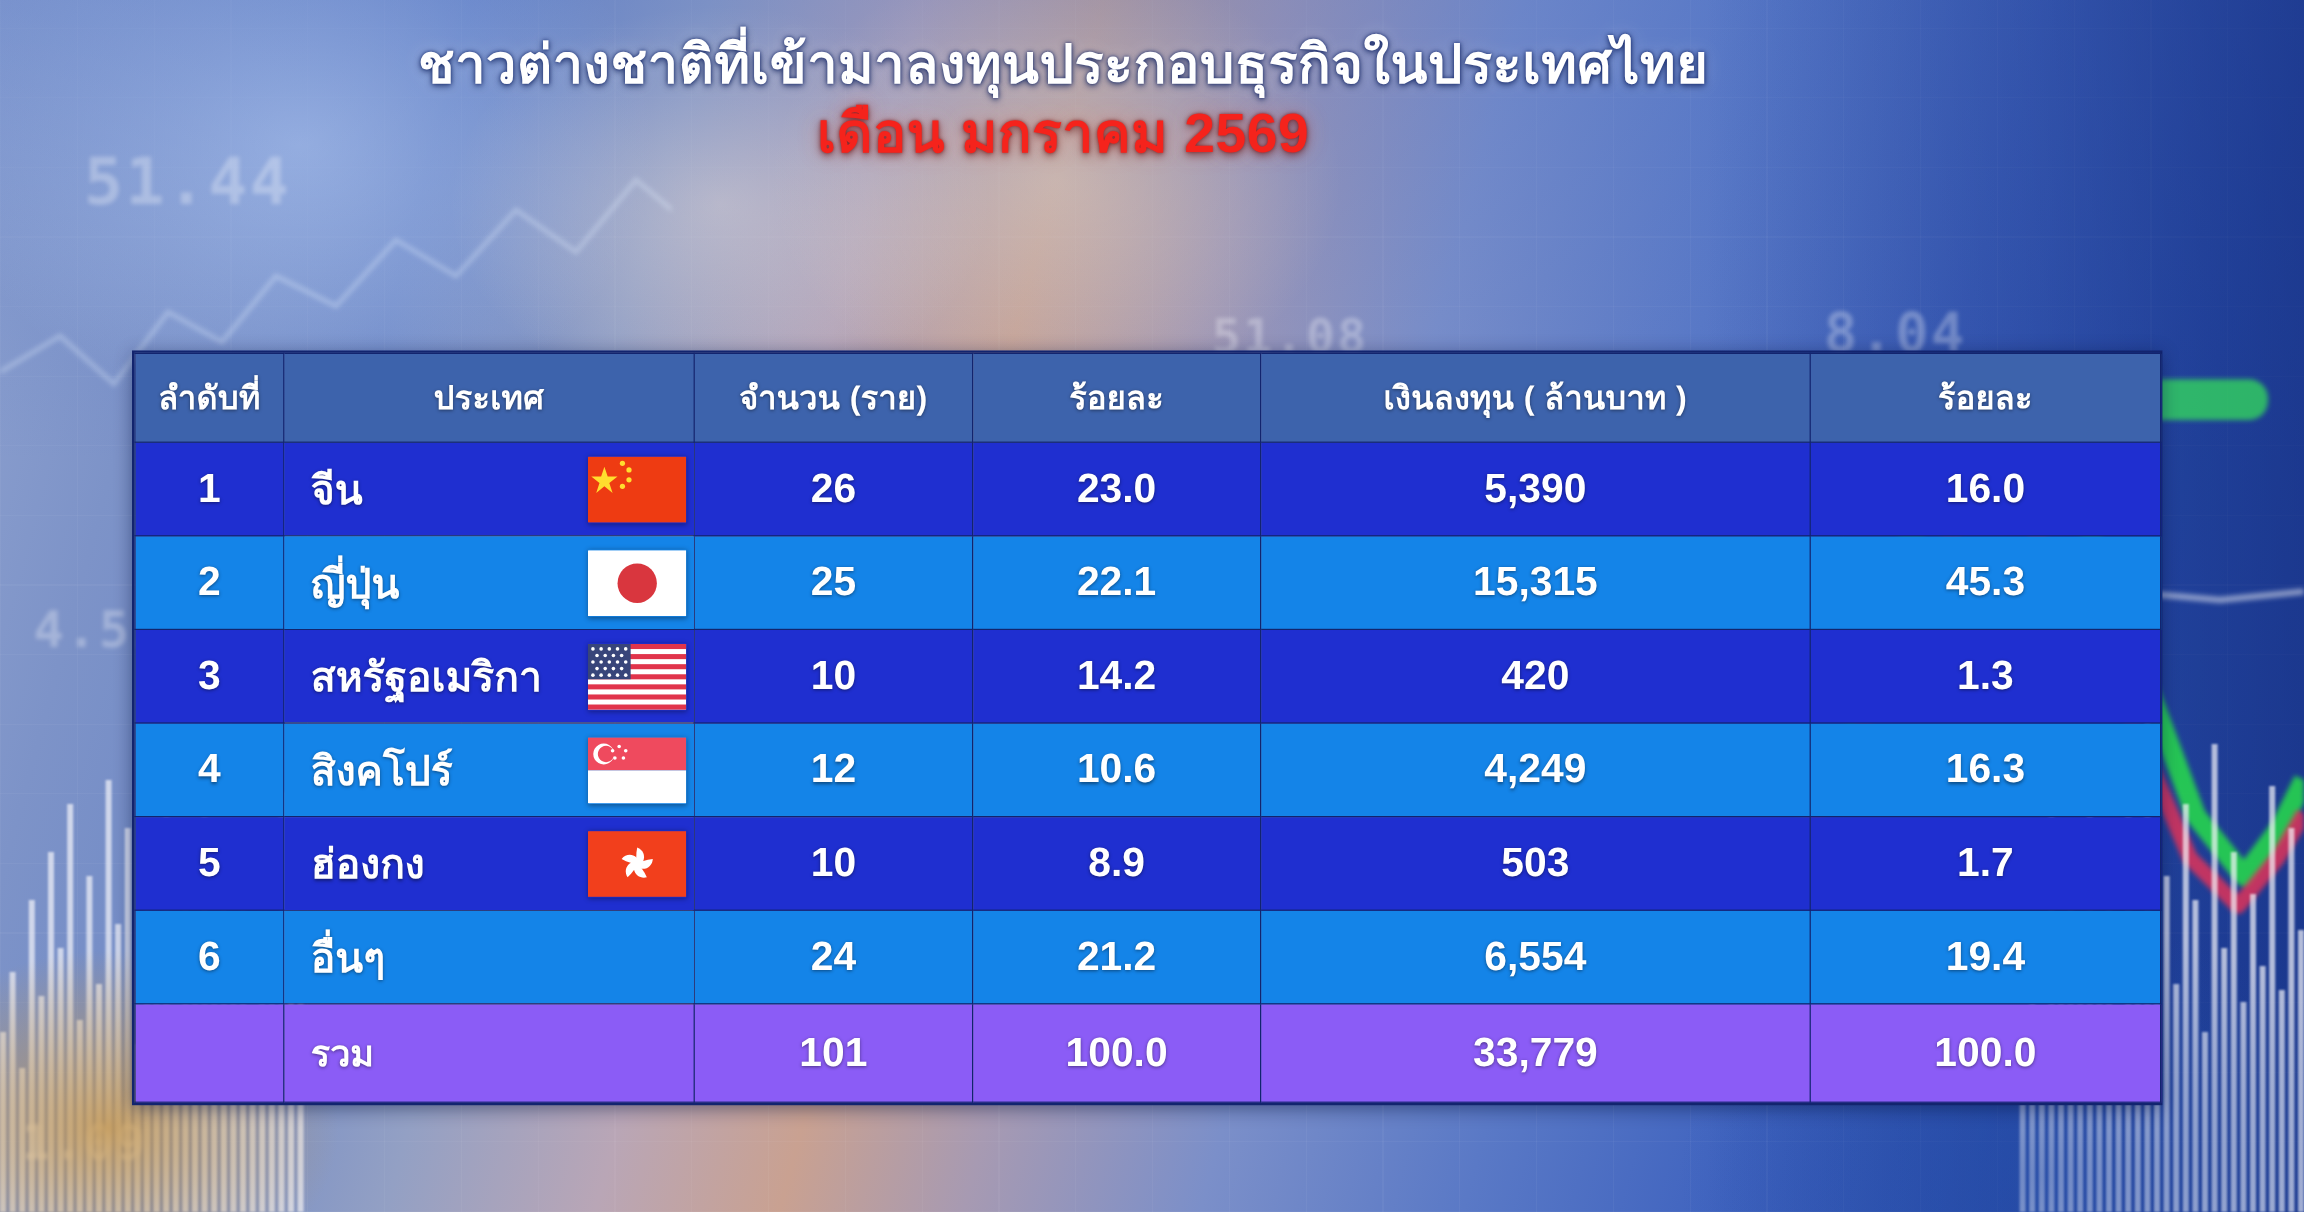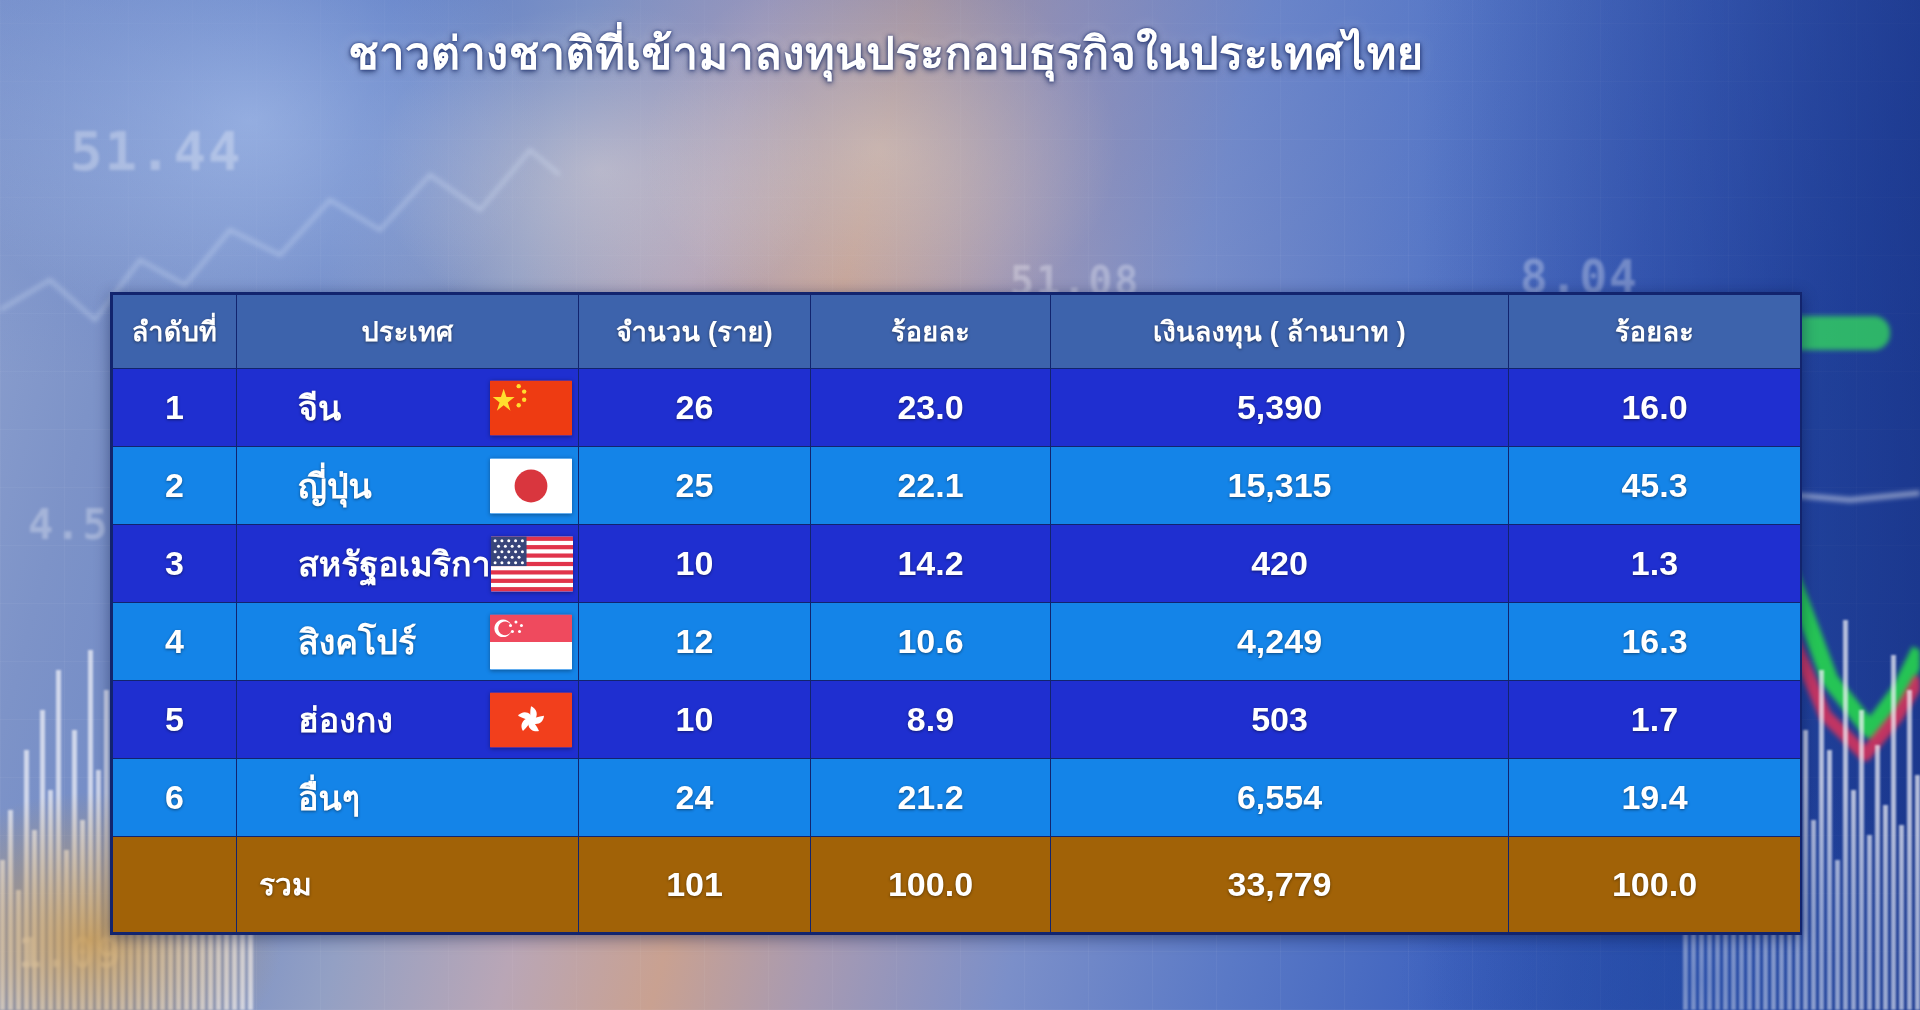--- a/index.html
+++ b/index.html
@@ -162,21 +162,21 @@
     height: 74px;
     font-size: 27px;
     letter-spacing: .3px;
   }
   tbody td {
     height: 78px;
     font-size: 34px;
   }
   tbody tr.row-dark  td { background: #1f2fd0; }
   tbody tr.row-light td { background: #1484e8; }
-  tbody tr.row-total td { background: #a16207; height: 96px; }
+  tbody tr.row-total td { background: #8b5cf6; height: 82px; }
 
   
   col.c-rank    { width: 124px; }
   col.c-country { width: 342px; }
   col.c-count   { width: 232px; }
   col.c-pct1    { width: 240px; }
   col.c-amount  { width: 458px; }
   col.c-pct2    { width: 292px; }
 
   td.country-cell {
@@ -185,21 +185,21 @@
     font-size: 34px;
     position: relative;
   }
   .country-inner {
     display: flex;
     align-items: center;
     justify-content: space-between;
     width: 100%;
     height: 100%;
   }
-  .country-name { white-space: nowrap; margin-left: 39px; }
+  .country-name { white-space: nowrap; }
 
   td.total-label {
     text-align: left;
     padding-left: 22px;
     font-size: 30px;
   }
 
   
   .flag {
     width: 82px;
@@ -310,20 +310,21 @@
     <i style="height:185px"></i>
       <i style="height:320px"></i>
       <i style="height:235px"></i>
   </div>
 
   <div class="bg-layer bg-glow-bottomleft"></div>
   <div class="bg-layer bg-glow-bottomright"></div>
 
   <div id="titles">
     <div class="title-line" id="title-1">ชาวต่างชาติที่เข้ามาลงทุนประกอบธุรกิจในประเทศไทย</div>
+    <div class="title-line" id="title-3">เดือน มกราคม 2569</div>
   </div>
 
   <div id="table-wrap">
     <table>
       <colgroup>
         <col class="c-rank">
           <col class="c-country">
           <col class="c-count">
         <col class="c-pct1">
           <col class="c-amount">

